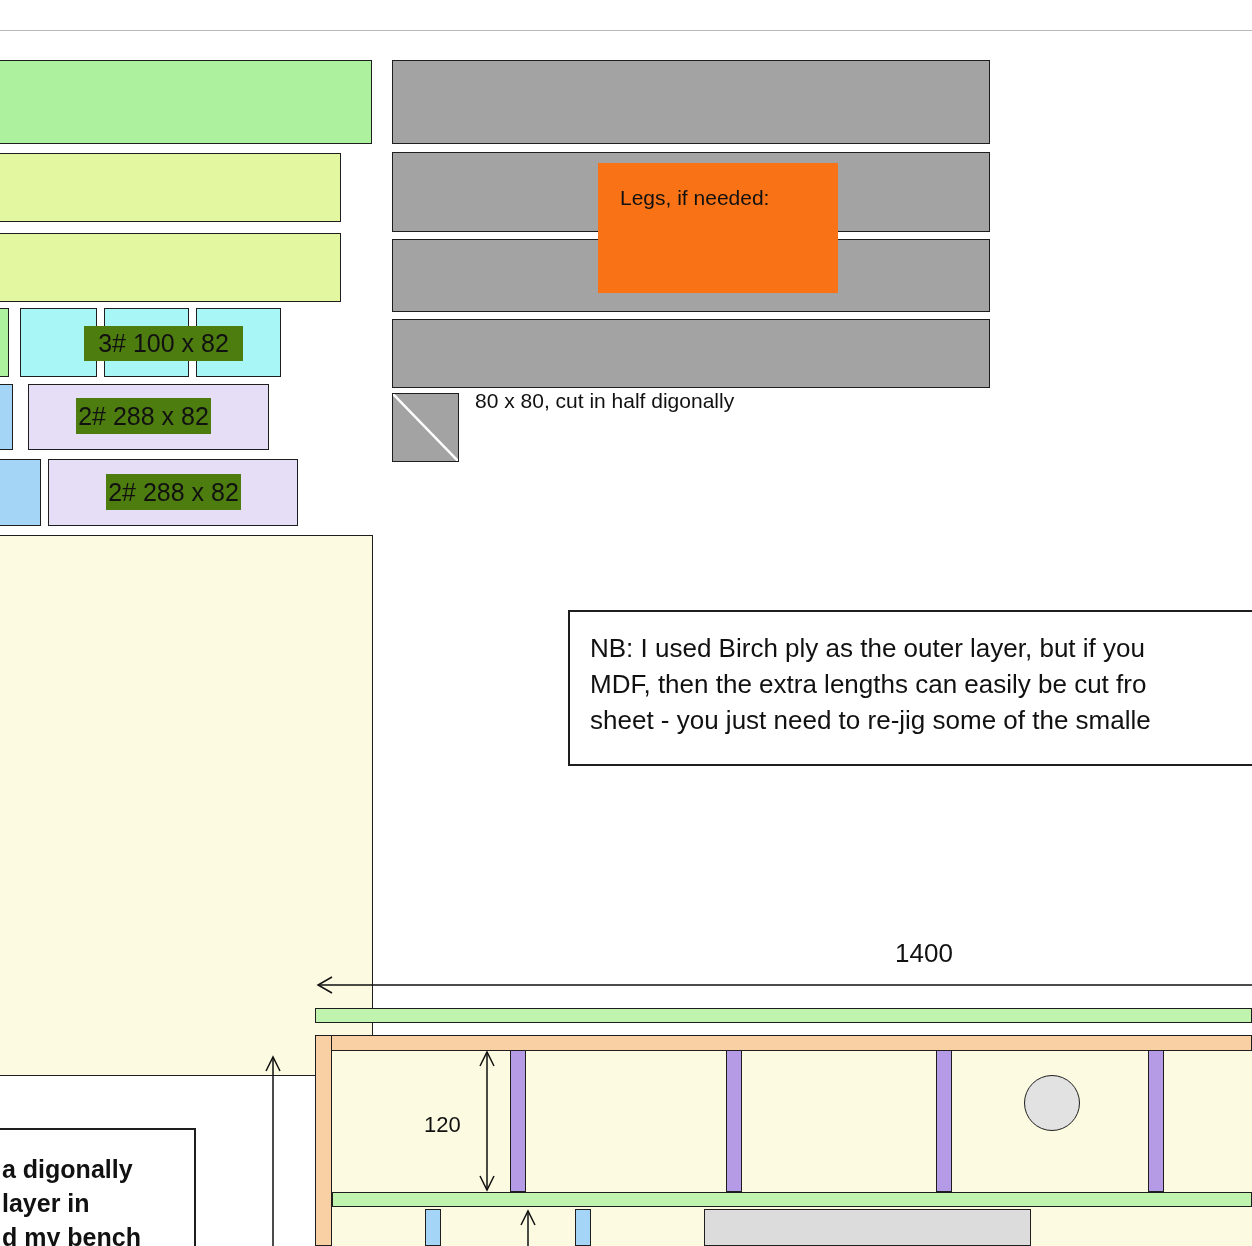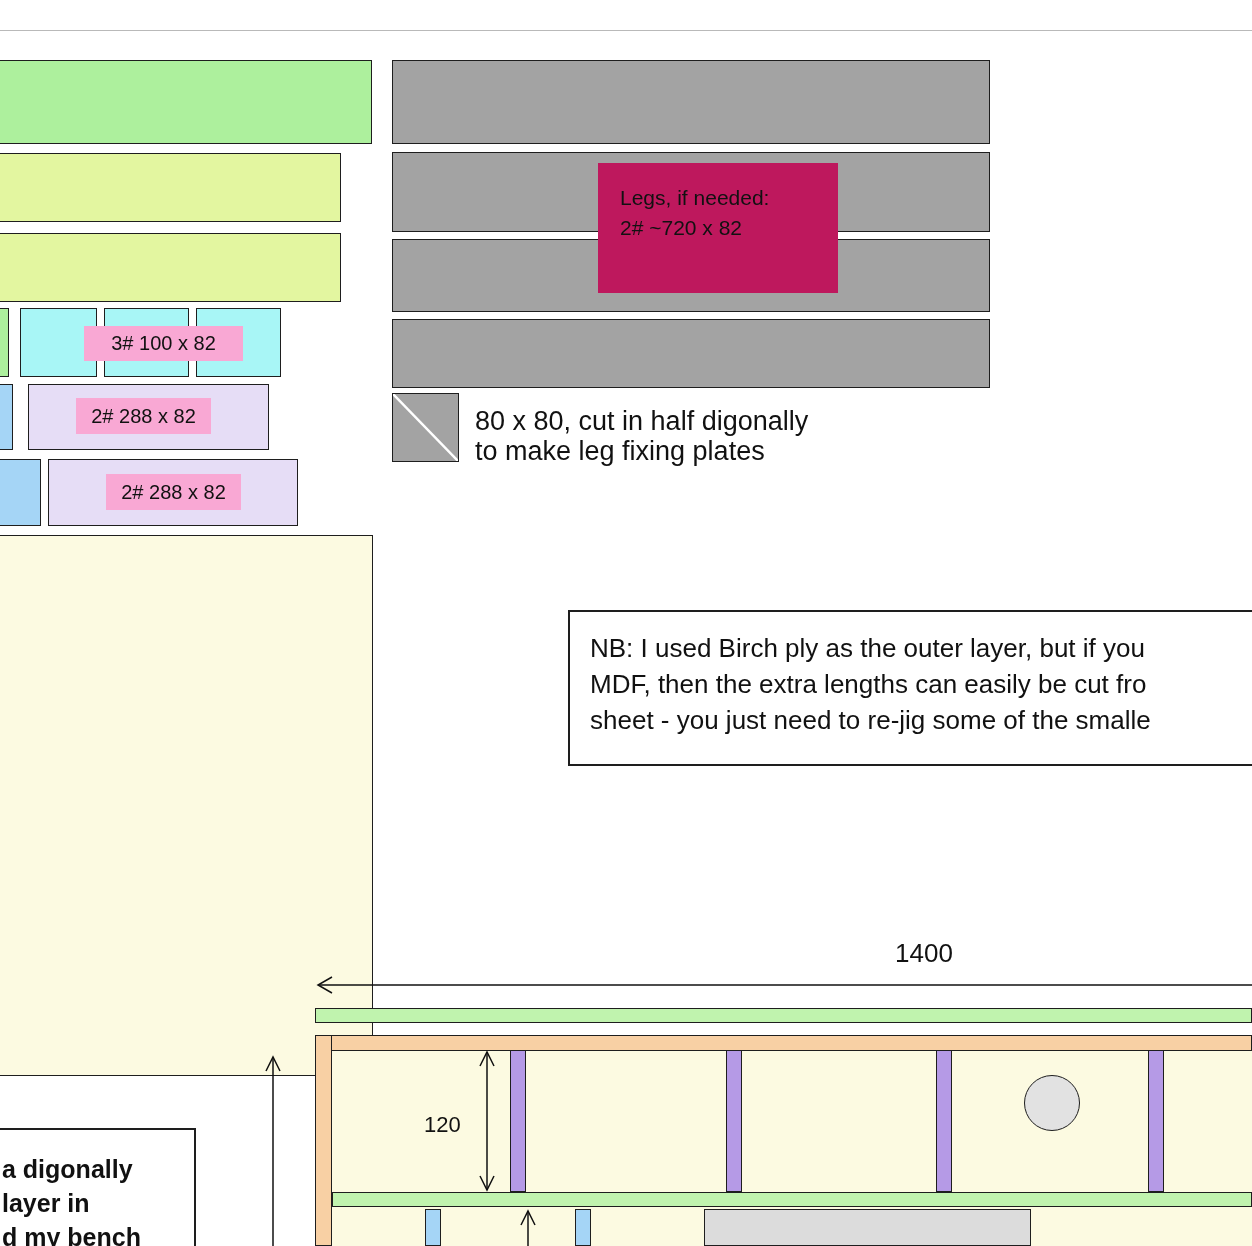--- a/index.html
+++ b/index.html
@@ -2,23 +2,23 @@
 <html style="--green: #adf09d; --green-light: #c0f3ae; --yellow-green: #e3f6a0; --cyan: #a8f6f6; --blue: #a5d5f6; --lavender: #e6ddf6; --cream: #fcfae1; --gray-bar: #a3a3a3; --peach: #f8d0a4; --purple: #b59ae6; --block-gray: #dcdcdc; --circle-gray: #e2e2e2;"><head>
 <meta charset="utf-8">
 <style>
   * { margin:0; padding:0; box-sizing:border-box; }
   html,body { background:#ffffff; }
   body { font-family:"Liberation Sans", sans-serif; color:#111; }
   #canvas { position:relative; width:1252px; height:1246px; background:#fff; overflow:hidden; }
   .hr { position:absolute; height:1px; background:#b9b9b9; }
   .piece { position:absolute; border:1.5px solid #1e1e1e; }
   .fill { position:absolute; }
-  .whitebox { position:absolute; background:#f9a8d4; display:flex; align-items:center; justify-content:center;
-              font-size:20px; white-space:nowrap; }
-  .note-white { position:absolute; background:#be185d; }
+  .whitebox { position:absolute; background:#4d7c0f; display:flex; align-items:center; justify-content:center;
+              font-size:25px; white-space:nowrap; }
+  .note-white { position:absolute; background:#f97316; }
   .border-box { position:absolute; background:#ffffff; border:2px solid #1e1e1e; }
   .text { position:absolute; white-space:nowrap; }
   svg.overlay { position:absolute; left:0; top:0; pointer-events:none; }
 </style>
 </head>
 <body>
 
 <div id="canvas">
 
   <div class="hr" style="left:0;top:30px;width:1252px;"></div>
@@ -49,31 +49,29 @@
 
   <div class="piece" style="left:-8px;top:535px;width:381px;height:541px;background:var(--cream,#fcfae1);"></div>
 
   <div class="piece" style="left:392px;top:60px;width:598px;height:84px;background:var(--gray-bar,#a3a3a3);"></div>
   <div class="piece" style="left:392px;top:152px;width:598px;height:80px;background:var(--gray-bar,#a3a3a3);"></div>
   <div class="piece" style="left:392px;top:239px;width:598px;height:73px;background:var(--gray-bar,#a3a3a3);"></div>
   <div class="piece" style="left:392px;top:319px;width:598px;height:69px;background:var(--gray-bar,#a3a3a3);"></div>
 
   <div class="note-white" style="left:598px;top:163px;width:240px;height:130px;padding:20px 0 0 22px;font-size:21px;line-height:30px;">
     <div>Legs, if needed:</div>
-    <div>2# ~720 x 82</div>
   </div>
 
   <div class="piece" style="left:392px;top:393px;width:67px;height:69px;background:var(--gray-bar,#a3a3a3);">
     <svg width="100%" height="100%" viewBox="0 0 67 69" preserveAspectRatio="none">
       <line x1="0" y1="0" x2="67" y2="69" stroke="#ffffff" stroke-width="2.5"></line>
     </svg>
   </div>
-  <div class="text" style="left:475px;top:406px;font-size:27px;line-height:30px;">
+  <div class="text" style="left:475px;top:386px;font-size:21px;line-height:30px;">
     <div>80 x 80, cut in half digonally</div>
-    <div>to make leg fixing plates</div>
   </div>
 
   <div class="border-box" style="left:568px;top:610px;width:780px;height:156px;padding:18px 0 0 20px;font-size:26px;line-height:36px;">
     <div class="textline">NB: I used Birch ply as the outer layer, but if you</div>
     <div class="textline">MDF, then the extra lengths can easily be cut fro</div>
     <div class="textline">sheet - you just need to re-jig some of the smalle</div>
   </div>
 
   <div class="text" style="left:895px;top:938px;font-size:26px;">1400</div>
 

